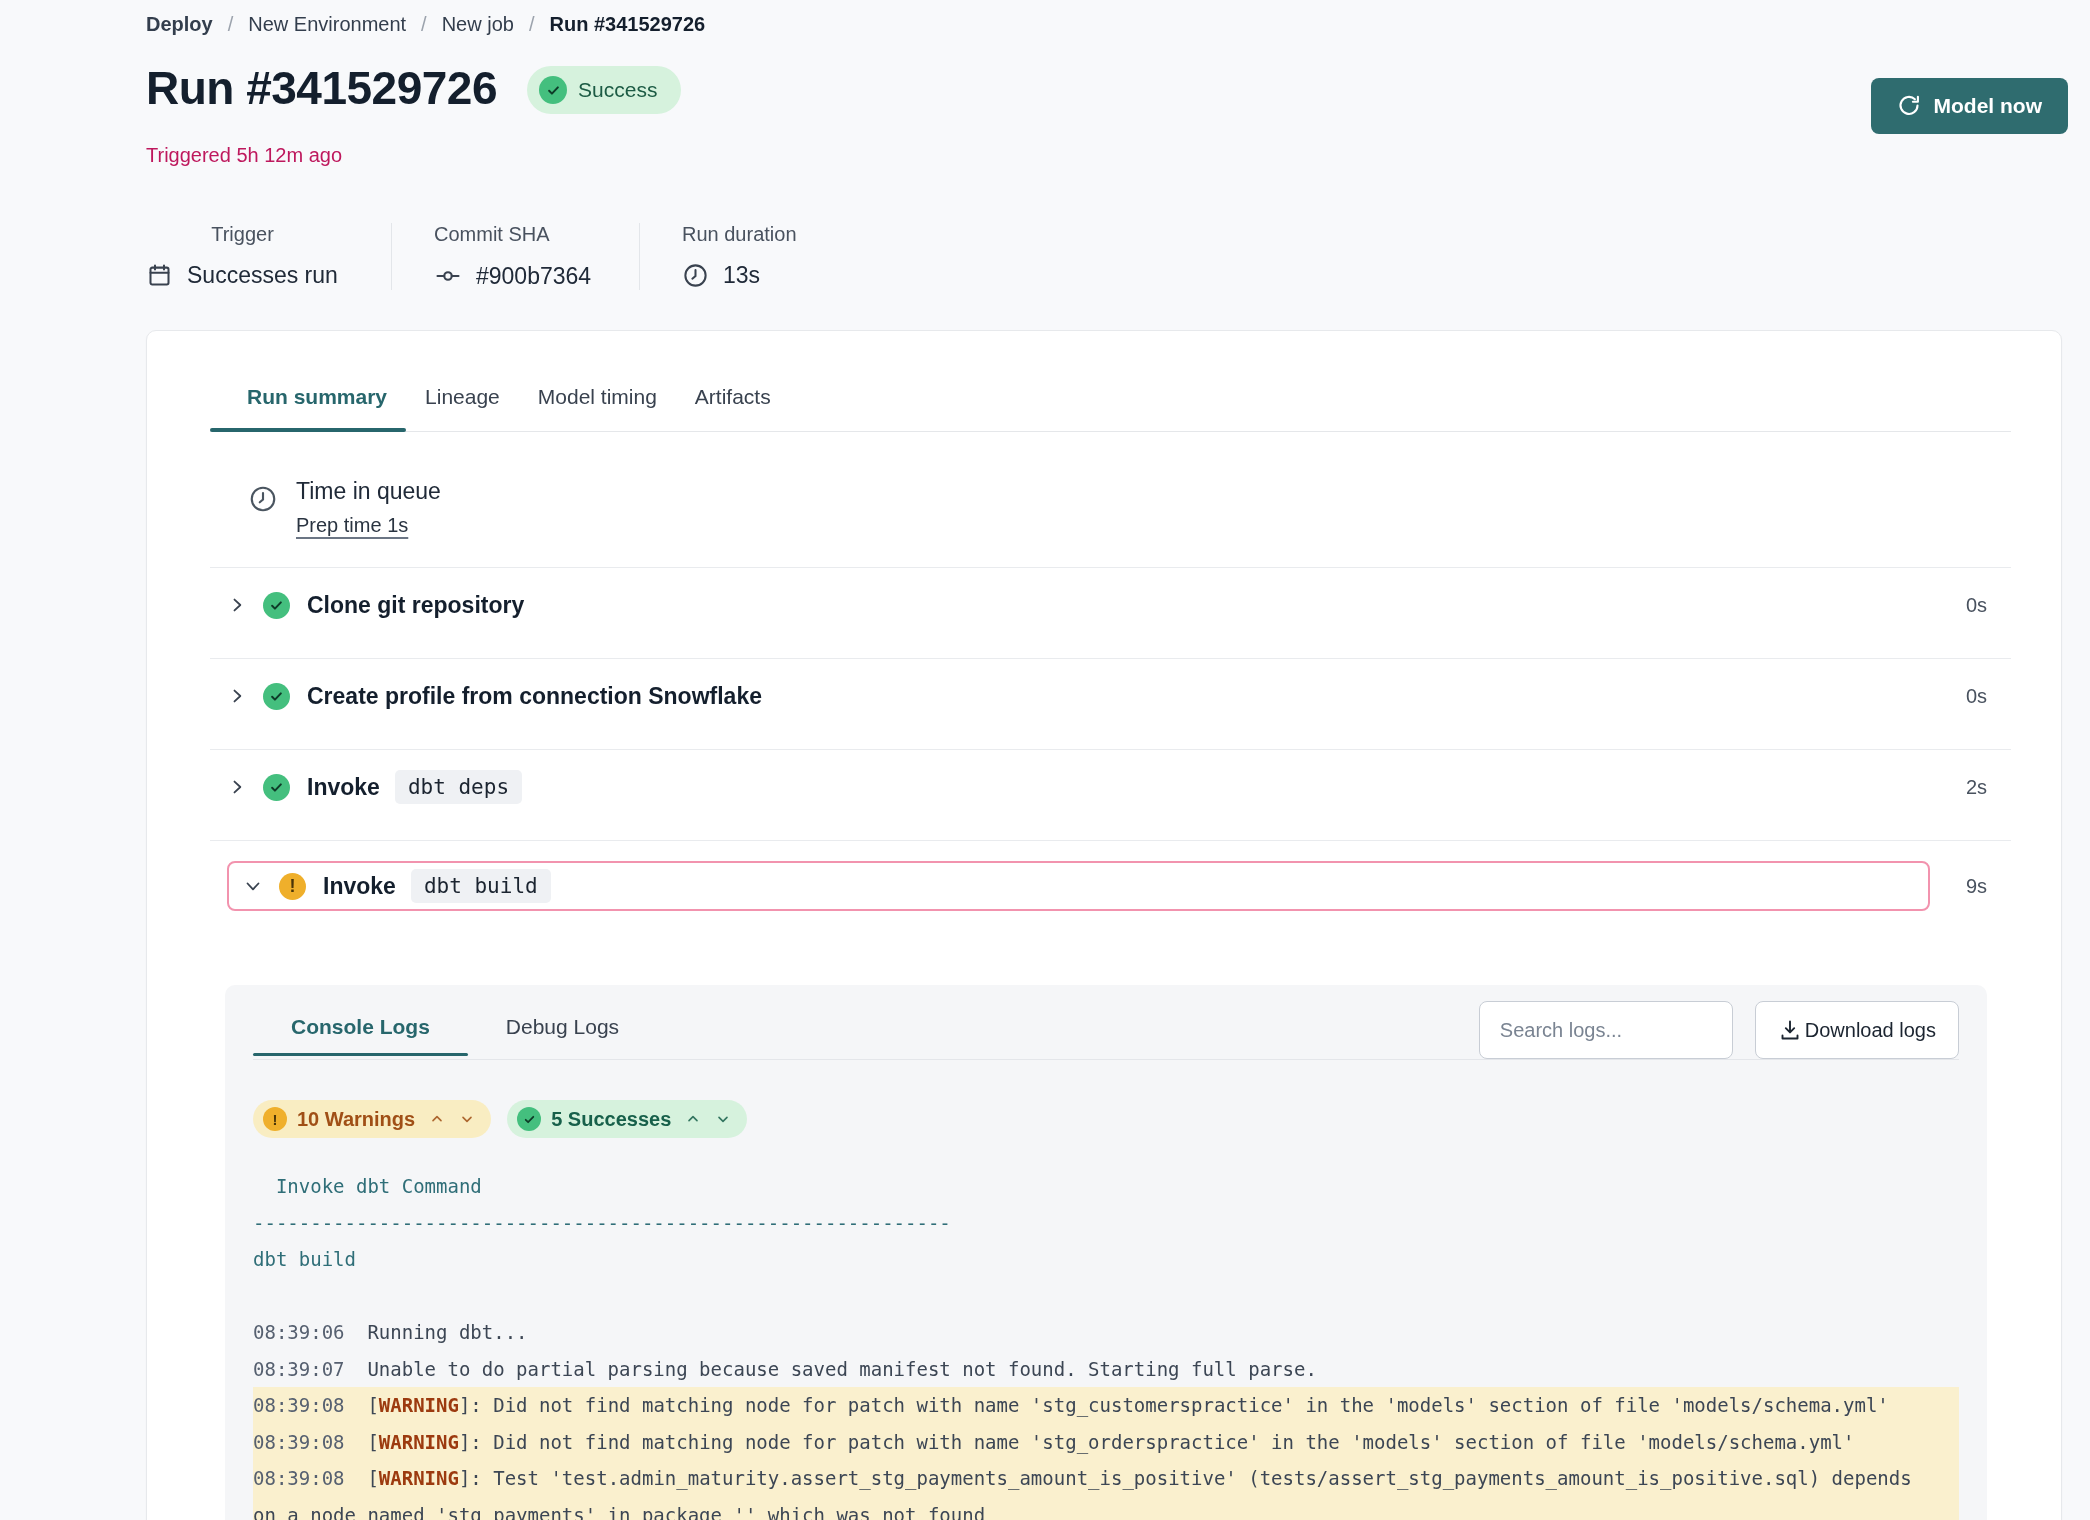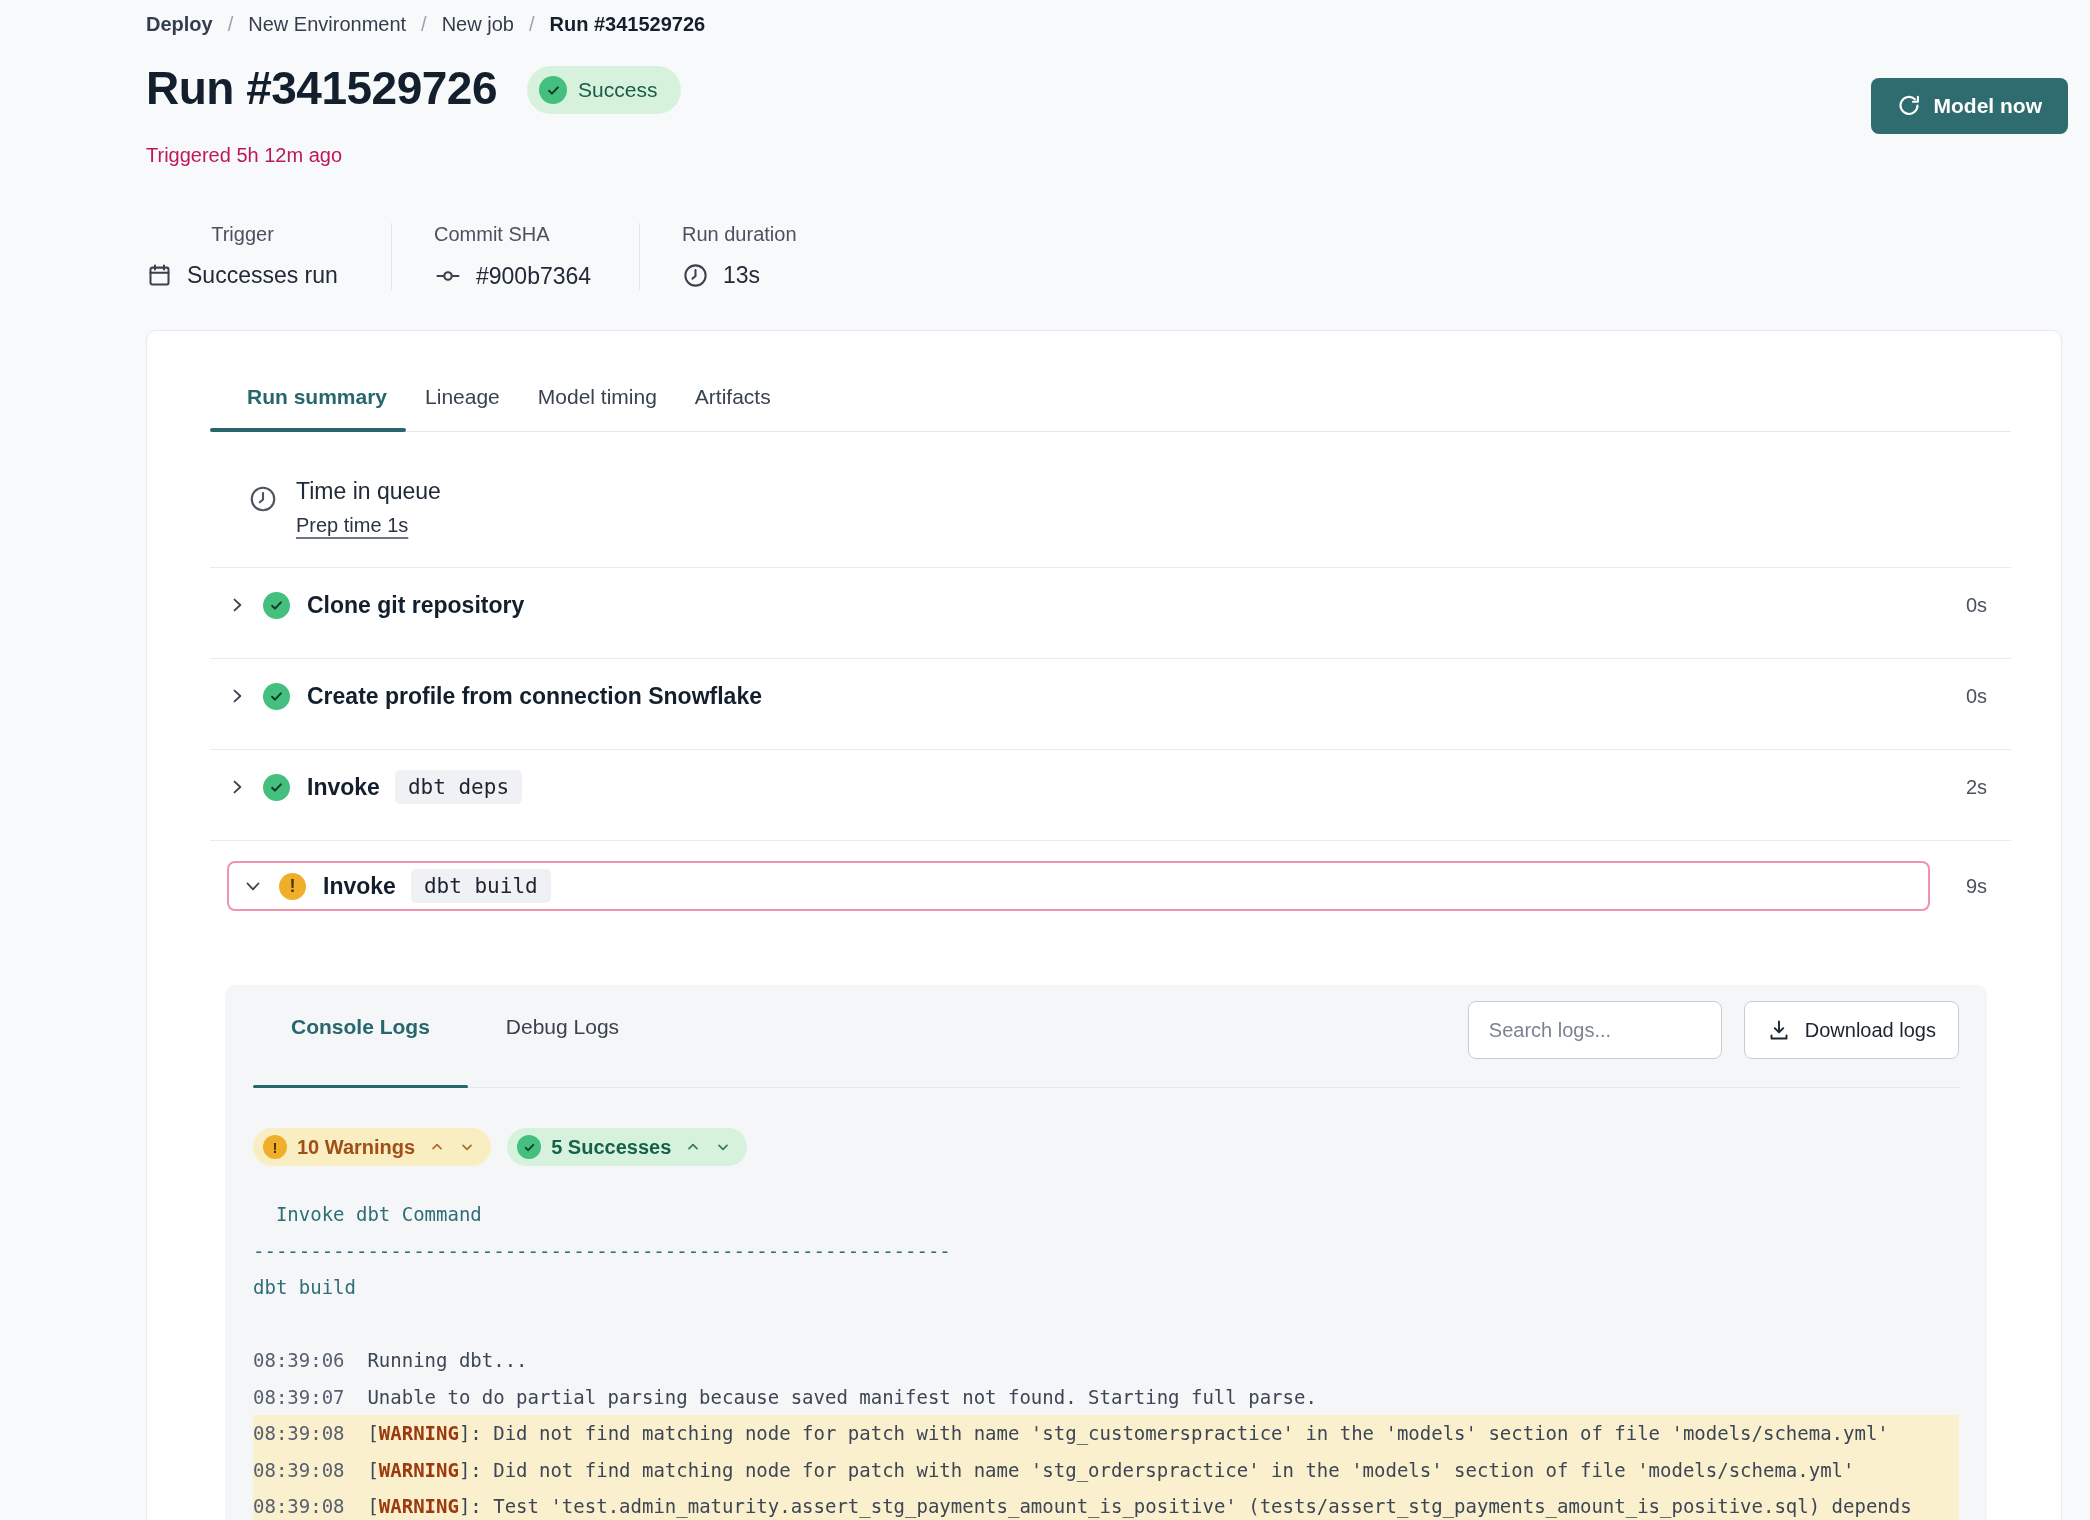--- a/index.html
+++ b/index.html
@@ -100,29 +100,29 @@
   .step-title{font-size:23px;font-weight:700;color:var(--ink);}
   .chip{font-family:"DejaVu Sans Mono",monospace;font-size:21px;color:#1B2430;background:var(--chip-bg);
     border-radius:5px;padding:5px 13px;margin-left:15px;}
   .duration{margin-left:auto;font-size:20px;color:var(--muted);flex:none;}
   .step.expanded .duration{margin-left:0;}
 
   
   .log-panel{margin:48px 74px 0 78px;background:var(--panel-bg);border-radius:10px 10px 0 0;padding:0 28px 60px;height:540px;}
   .log-header{display:flex;align-items:flex-start;border-bottom:1px solid #E4E6EA;}
   .log-tabs{display:flex;margin-top:2px;}
-  .log-tab{font-size:21px;color:#39424F;padding:28px 38px 48px;cursor:pointer;position:relative;}
+  .log-tab{font-size:21px;color:#39424F;padding:28px 38px 16px;cursor:pointer;position:relative;}
   .log-tab.active{color:var(--teal);font-weight:700;}
   .log-tab.active::after{content:"";position:absolute;left:0;right:0;bottom:-1px;height:3px;background:var(--teal);border-radius:2px;}
   .log-controls{margin-left:auto;display:flex;gap:22px;margin-top:16px;}
   .search-input{width:254px;height:58px;background:#fff;border:1px solid #C8CDD5;border-radius:8px;
     padding:0 20px;font-size:20px;color:#202A38;font-family:"Liberation Sans",sans-serif;outline:none;}
   .search-input::placeholder{color:#7A8492;}
   .download-btn{height:58px;padding:0 22px;background:#fff;border:1px solid #C8CDD5;border-radius:8px;
-    display:inline-flex;align-items:center;gap:14px;font-size:20px;color:#1B2430;cursor:pointer;font-family:"Liberation Sans",sans-serif;}
+    display:inline-flex;align-items:center;gap:3px;font-size:20px;color:#1B2430;cursor:pointer;font-family:"Liberation Sans",sans-serif;}
 
   .badges{display:flex;gap:16px;margin-top:40px;}
   .badge{height:38px;border-radius:19px;padding:0 16px 0 10px;display:inline-flex;align-items:center;gap:10px;
     font-size:20px;font-weight:700;cursor:pointer;}
   .badge .circle{width:24px;height:24px;}
   .badge.warning{background:var(--warn-bg);color:var(--warn-fg);}
   .badge.success{background:var(--success-bg);color:var(--success-fg);}
   .badge .caret{display:inline-flex;margin-left:4px;opacity:.85;cursor:pointer;}
 
   .log-body{margin-top:30px;font-family:"DejaVu Sans Mono",monospace;font-size:19px;line-height:36.5px;color:#3C4654;}

